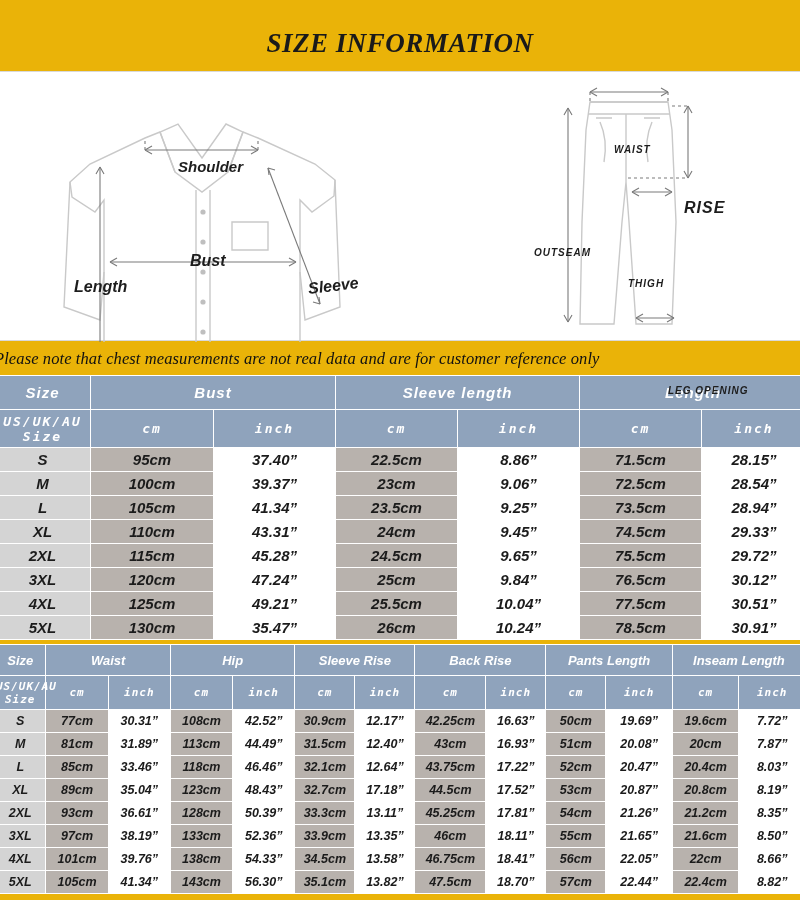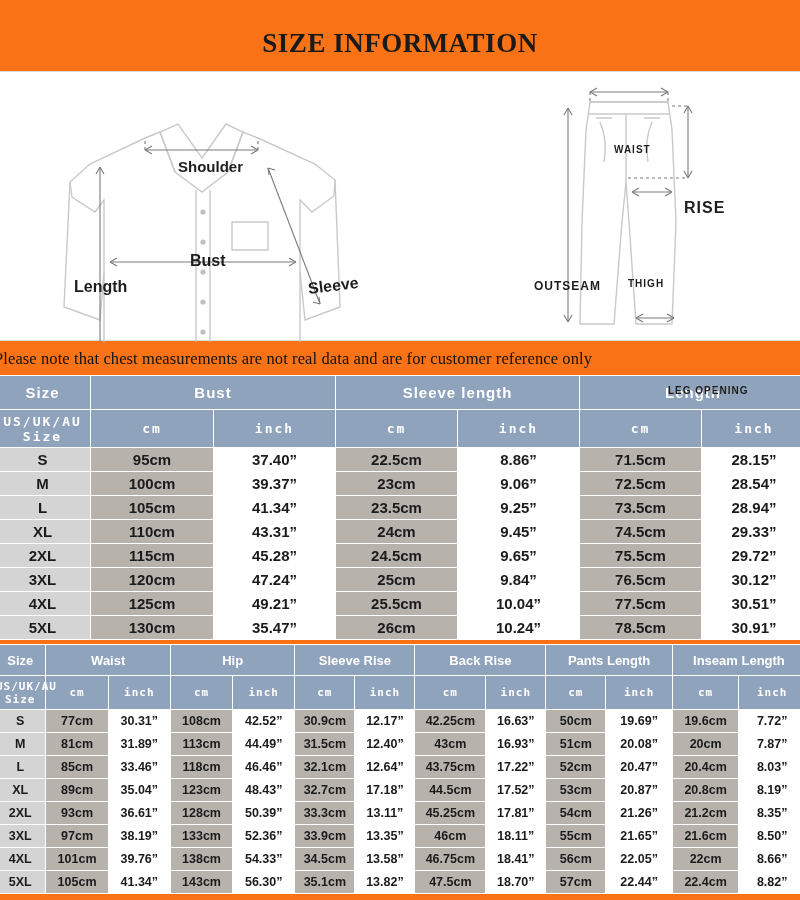--- a/index.html
+++ b/index.html
@@ -6,21 +6,22 @@
   html, body {
     margin: 0; padding: 0;
     width: 800px; height: 900px;
     background: #ffffff;
     font-family: "Liberation Sans", sans-serif;
     overflow: hidden;
   }
   #page {
     position: relative;
     width: 800px; height: 900px;
-    background: #f97316;
+    background: #eab308;
+    font-style: italic;
   }
   
   .title {
     text-align: center;
     font-size: 27px;
     font-weight: bold;
     color: #1a1a1a;
     letter-spacing: 0.5px;
     padding-top: 28px;
     padding-bottom: 12px;
@@ -169,21 +170,21 @@
 
         <path d="M232 120 L272 120"></path>
         <path d="M232 120 l7 -4 M232 120 l7 4 M272 120 l-7 -4 M272 120 l-7 4"></path>
 
         <path d="M236 246 L274 246"></path>
         <path d="M236 246 l7 -4 M236 246 l7 4 M274 246 l-7 -4 M274 246 l-7 4"></path>
       </g>
     </svg>
     <div class="ill-label" style="left:614px; top:72px; font-size:10px; letter-spacing:1px;">WAIST</div>
     <div class="ill-label" style="left:684px; top:127px; font-size:16px; letter-spacing:1px;">RISE</div>
-    <div class="ill-label" style="left:534px; top:175px; font-size:12px; letter-spacing:1px;margin-top:32px;">OUTSEAM</div>
+    <div class="ill-label" style="left:534px; top:175px; font-size:10px; letter-spacing:1px;">OUTSEAM</div>
     <div class="ill-label" style="left:628px; top:206px; font-size:10px; letter-spacing:1px;">THIGH</div>
     <div class="ill-label" style="left:668px; top:313px; font-size:10px; letter-spacing:1px;">LEG OPENING</div>
   </div>
 
   <div class="note">Please note that chest measurements are not real data and are for customer reference only</div>
 
   <table id="tbl-top">
     <colgroup>
       <col style="width:96px">
       <col style="width:123px">

